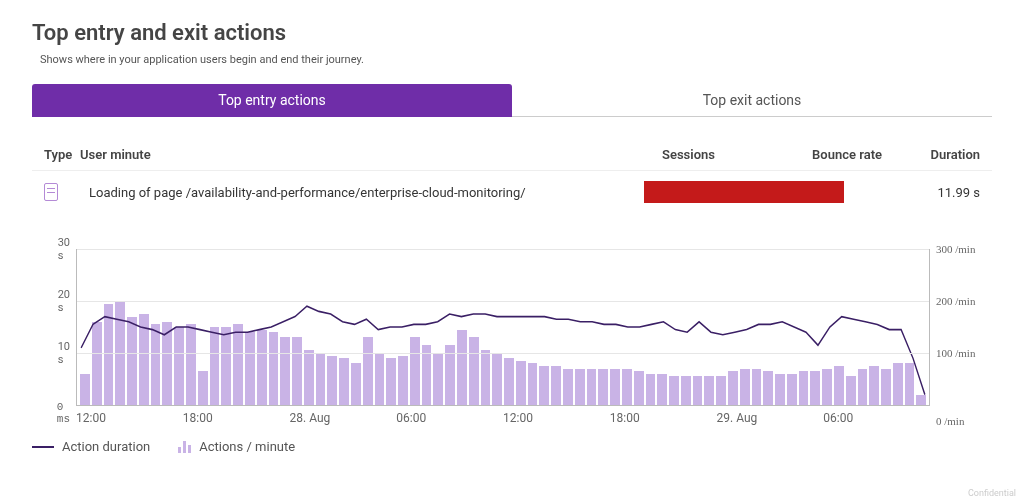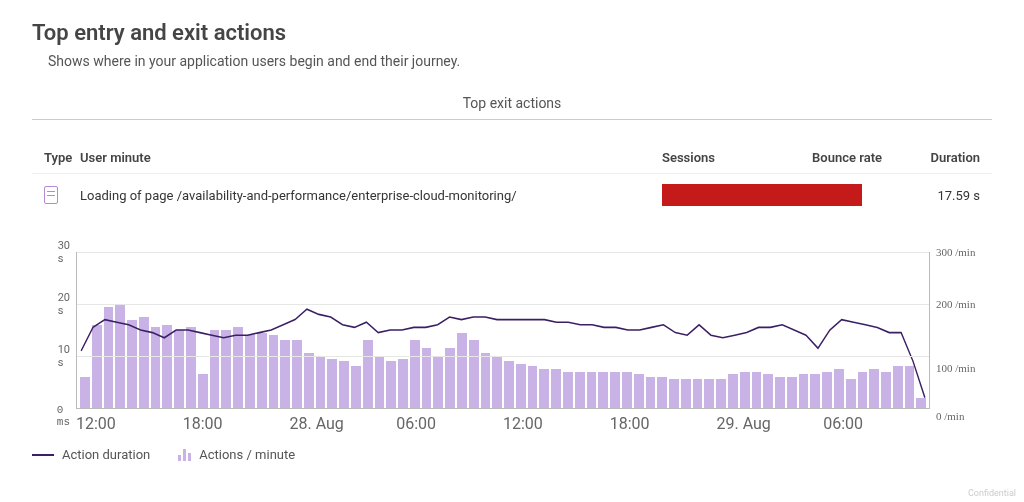--- a/index.html
+++ b/index.html
@@ -11,23 +11,23 @@
     background: #fff;
     width: 1024px;
   }
   h1.title {
     font-size: 22px;
     font-weight: 600;
     margin: 0 0 8px 0;
     color: #454545;
   }
   p.subtitle {
-    font-size: 14px;
+    font-size: 11px;
     color: #555;
-    margin: 0 0 18px 16px;
+    margin: 0 0 18px 8px;
   }
   .tabs {
     display: flex;
     width: 100%;
   }
   .tab {
     flex: 1;
     text-align: center;
     padding: 8px 0;
     font-size: 14px;
@@ -52,20 +52,21 @@
     align-items: center;
   }
   .thead {
     color: #444;
     font-weight: 600;
     padding: 8px 0;
   }
   .trow {
     padding: 10px 0;
     border-top: 1px solid #eee;
+    gap: 9px;
   }
   .col-type   { width: 48px; padding-left: 12px; }
   .col-action { flex: 1; }
   .col-sess   { width: 90px; text-align: left; }
   .col-bounce { width: 130px; text-align: right; }
   .col-dur    { width: 110px; text-align: right; padding-right: 12px; }
   .row-sess-bounce {
     width: 200px;
     height: 22px;
     background: #c41a1a;
@@ -131,21 +132,21 @@
   }
   .line-path {
     fill: none;
     stroke: #3a1f65;
     stroke-width: 1.6;
   }
   .xlabels {
     display: flex;
     margin-left: 44px;
     margin-right: 62px;
-    font-size: 16px;
+    font-size: 12px;
     color: #666;
     padding-top: 6px;
   }
   .xlabel { flex: 1; text-align: left; }
   .legend {
     display: flex;
     gap: 28px;
     font-size: 13px;
     color: #555;
     margin-top: 14px;
@@ -169,39 +170,40 @@
     color: #ccc;
   }
 </style>
 </head>
 <body>
 
 <h1 class="title">Top entry and exit actions</h1>
 <p class="subtitle">Shows where in your application users begin and end their journey.</p>
 
 <div class="tabs">
+  <div class="tab active">Top entry actions</div>
   <div class="tab inactive">Top exit actions</div>
 </div>
 
 <div class="table">
   <div class="thead">
     <div class="col-type">Type</div>
     <div class="col-action">User minute</div>
     <div class="col-sess">Sessions</div>
     <div class="col-bounce">Bounce rate</div>
     <div class="col-dur">Duration</div>
   </div>
   <div class="trow">
     <div class="col-type">
       <span class="icon-page"></span>
     </div>
     <div class="col-action">Loading of page /availability-and-performance/enterprise-cloud-monitoring/</div>
     <div class="row-sess-bounce"></div>
     <div style="flex:0 0 20px"></div>
-    <div class="col-dur">17.59 s</div>
+    <div class="col-dur">11.99 s</div>
   </div>
 </div>
 
 <div class="chart-area">
   <div class="chart-grid" id="chart-grid">
 
     <div class="bars" id="bars">
         <div class="bar" style="height: 20%;"></div>
         <div class="bar" style="height: 53.3333%;"></div>
         <div class="bar" style="height: 65%;"></div>
@@ -273,24 +275,24 @@
         <div class="bar" style="height: 23.3333%;"></div>
         <div class="bar" style="height: 26.6667%;"></div>
         <div class="bar" style="height: 26.6667%;"></div>
         <div class="bar" style="height: 6.66667%;"></div>
       </div>
     <svg class="line-svg" id="line-svg" preserveAspectRatio="none" viewBox="0 0 1000 156">
         <path d="M6.0 98.8 L19.9 75.4 L33.8 67.6 L47.7 70.2 L61.7 72.8 L75.6 78.0 L89.5 80.6 L103.4 85.8 L117.3 78.0 L131.2 78.0 L145.2 80.6 L159.1 83.2 L173.0 85.8 L186.9 83.2 L200.8 83.2 L214.7 80.6 L228.6 78.0 L242.6 72.8 L256.5 67.6 L270.4 57.2 L284.3 62.4 L298.2 65.0 L312.1 72.8 L326.1 75.4 L340.0 70.2 L353.9 80.6 L367.8 78.0 L381.7 78.0 L395.6 75.4 L409.5 75.4 L423.5 72.8 L437.4 65.0 L451.3 67.6 L465.2 65.0 L479.1 65.0 L493.0 67.6 L507.0 67.6 L520.9 67.6 L534.8 67.6 L548.7 67.6 L562.6 70.2 L576.5 70.2 L590.5 72.8 L604.4 72.8 L618.3 75.4 L632.2 75.4 L646.1 78.0 L660.0 78.0 L673.9 75.4 L687.9 72.8 L701.8 80.6 L715.7 83.2 L729.6 72.8 L743.5 83.2 L757.4 85.8 L771.4 83.2 L785.3 80.6 L799.2 75.4 L813.1 75.4 L827.0 72.8 L840.9 78.0 L854.8 83.2 L868.8 96.2 L882.7 78.0 L896.6 67.6 L910.5 70.2 L924.4 72.8 L938.3 75.4 L952.3 80.6 L966.2 80.6 L980.1 109.2 L994.0 145.6" class="line-path"></path>
       </svg>
   <div class="gridline" style="top: 156px; border-top-color: rgb(187, 187, 187);"></div>
       <div class="ylab-left" style="top: 164px; font-family: Liberation Mono, monospace;">0 ms</div>
-      <div class="ylab-right" style="top: 164px;">0 /min</div>
+      <div class="ylab-right" style="top: 172px;">0 /min</div>
       <div class="gridline" style="top: 104px;"></div>
       <div class="ylab-left" style="top: 104px;">10 s</div>
-      <div class="ylab-right" style="top: 104px; margin-top: 12px;">100 /min</div>
+      <div class="ylab-right" style="top: 104px;">100 /min</div>
       <div class="gridline" style="top: 52px;"></div>
       <div class="ylab-left" style="top: 52px;">20 s</div>
       <div class="ylab-right" style="top: 52px;">200 /min</div>
       <div class="gridline" style="top: 0px;"></div>
       <div class="ylab-left" style="top: 0px;">30 s</div>
       <div class="ylab-right" style="top: 0px;">300 /min</div>
       <div class="y-axis-line" style="left: 0px;"></div>
       <div class="y-axis-line" style="right: 0px;"></div>
     </div>
   <div class="xlabels" id="xlabels">

